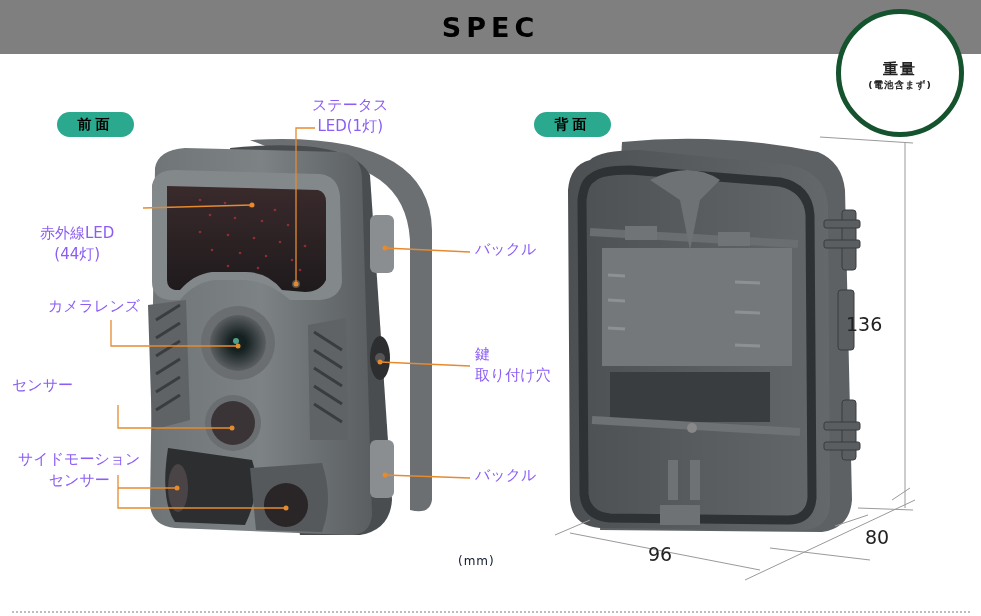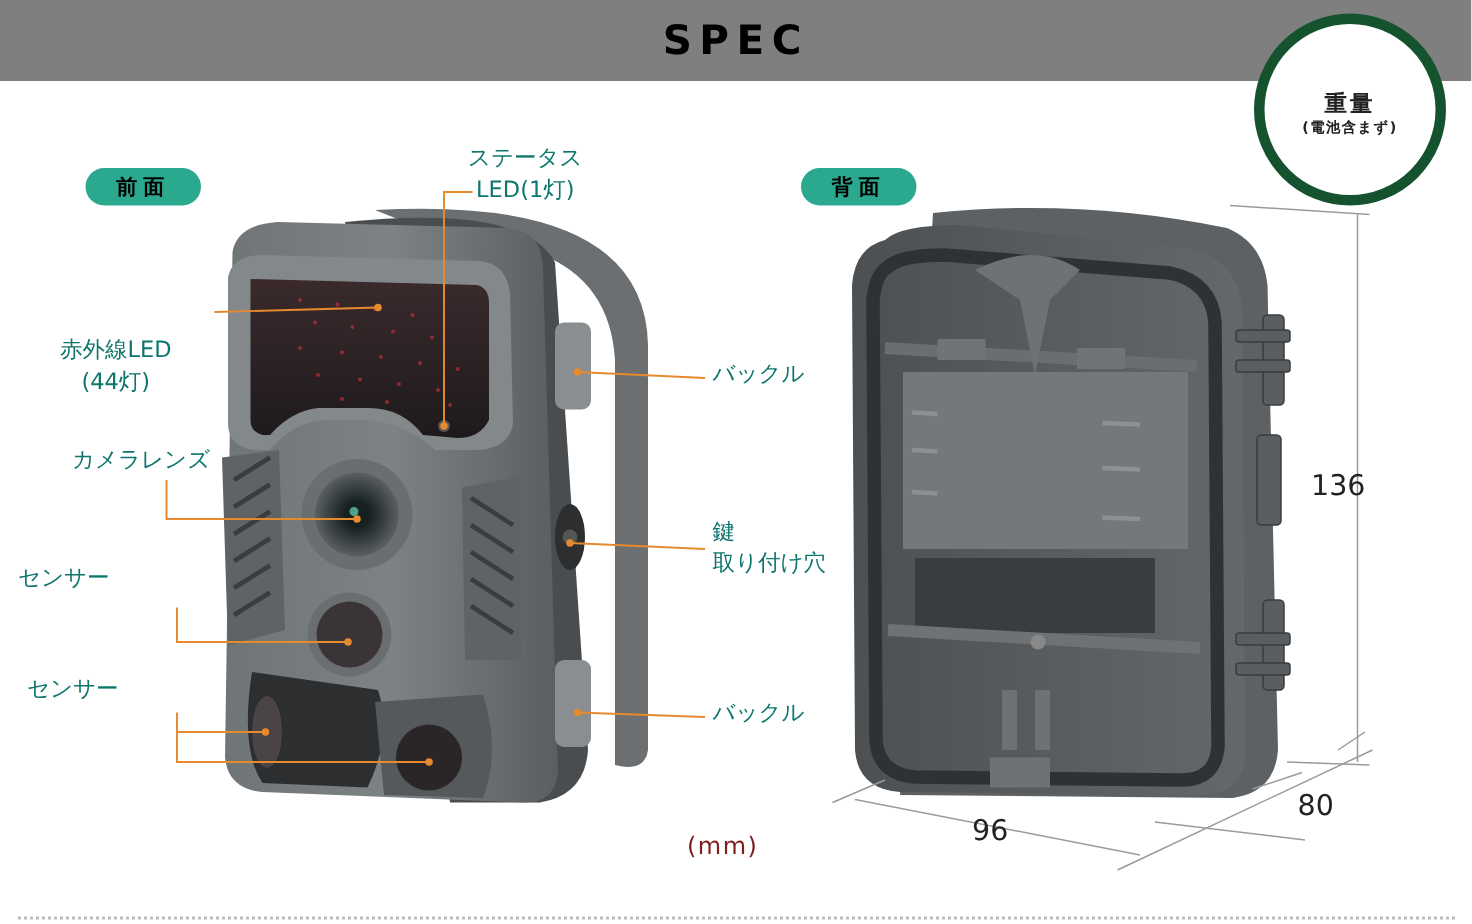--- a/index.html
+++ b/index.html
@@ -11,43 +11,43 @@
     background: #7f7f7f;
     display: flex; align-items: center; justify-content: center;
   }
   .header-title {
     color: #000000; font-size: 27px; font-weight: bold; letter-spacing: 5px;
     font-family: "DejaVu Sans", sans-serif;
   }
 
   .weight-badge {
     position: absolute; left: 836px; top: 9px; width: 128px; height: 128px;
-    border-radius: 50%; background: #ffffff; border: 7px solid #14532d;
+    border-radius: 50%; background: #ffffff; border: 5px solid #14532d;
     display: flex; flex-direction: column; align-items: center; justify-content: center;
     color: #222;
   }
   .weight-label { font-size: 15px; font-weight: bold; letter-spacing: 2px; margin-top: 6px; }
   .weight-value { font-size: 31px; line-height: 34px; letter-spacing: -1px; font-family: "DejaVu Sans", sans-serif; }
   .weight-value .unit { font-size: 22px; }
   .weight-note { font-size: 9.5px; font-weight: bold; letter-spacing: 1px; }
 
   .pill {
     position: absolute; height: 25px; width: 77px; border-radius: 13px;
     background: #2ba98e; color: #000000; font-size: 14px; font-weight: bold;
     display: flex; align-items: center; justify-content: center; letter-spacing: 4px;
   }
 
   .callout {
-    position: absolute; color: #0f766e; font-size: 15px; line-height: 21px;
+    position: absolute; color: #8b5cf6; font-size: 15px; line-height: 21px;
     font-family: "DejaVu Sans", sans-serif; white-space: nowrap;
   }
   .callout.center { text-align: center; }
 
   .dim-label { position: absolute; color: #222; font-size: 19px; font-family: "DejaVu Sans", sans-serif; }
-  .unit-note { position: absolute; color: #7f1d1d; font-size: 16px; letter-spacing: 1px; }
+  .unit-note { position: absolute; color: #0f172a; font-size: 12px; letter-spacing: 1px; }
 
   svg.layer { position: absolute; left: 0; top: 0; width: 981px; height: 616px; }
 
   .dotted-rule {
     position: absolute; left: 12px; top: 611px; width: 958px; height: 0;
     border-top: 2px dotted #bdbdbd;
   }
 </style>
 </head>
 <body>
@@ -243,31 +243,32 @@
   <div>赤外線LED</div>
   <div>(44灯)</div>
 </div>
 <div class="callout" style="left:48px; top:296px;">
   <div>カメラレンズ</div>
 </div>
 <div class="callout center" style="left:12px; top:375px;">
   <div>センサー</div>
 </div>
 <div class="callout center" style="left:18px; top:449px;">
+  <div>サイドモーション</div>
   <div>センサー</div>
 </div>
 <div class="callout" style="left:475px; top:239px;">
   <div>バックル</div>
 </div>
 <div class="callout" style="left:475px; top:344px;">
   <div>鍵</div>
   <div>取り付け穴</div>
 </div>
 <div class="callout" style="left:475px; top:465px;">
   <div>バックル</div>
 </div>
 
-<div class="dim-label" style="left:874px; top:313px;text-align:right;">136</div>
+<div class="dim-label" style="left:846px; top:313px;text-align:right;">136</div>
 <div class="dim-label" style="left:648px; top:543px;">96</div>
 <div class="dim-label" style="left:865px; top:526px;">80</div>
 <div class="unit-note" style="left:458px; top:554px;">(mm)</div>
 
 <div class="dotted-rule"></div>
 
 </body></html>

